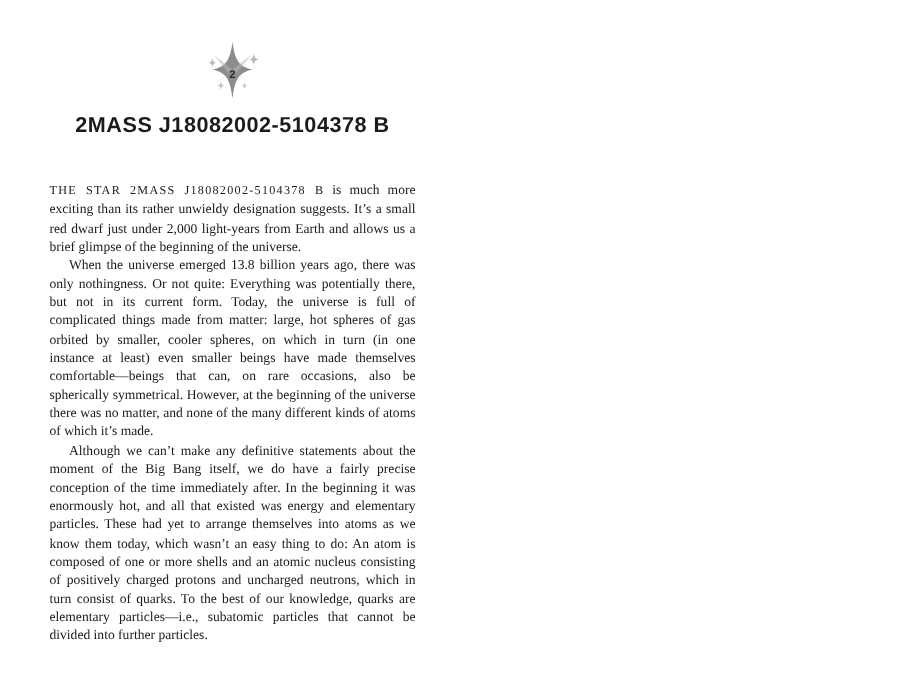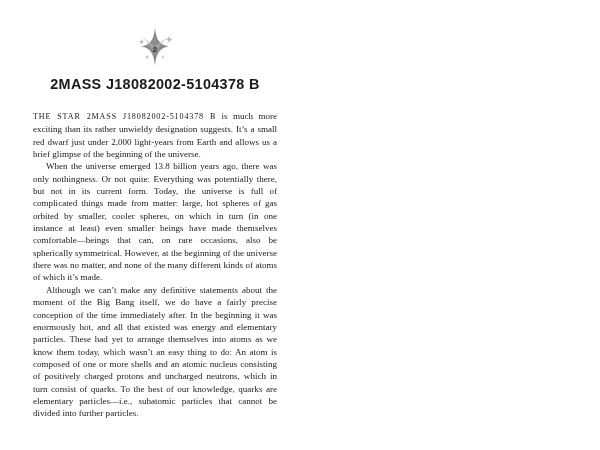--- a/index.html
+++ b/index.html
@@ -86,21 +86,21 @@
     position: absolute;
     font-size: 9.05px;
     line-height: 12.35px;
     color: #1a1a1a;
     text-align: justify;
     text-justify: inter-word;
     hyphens: manual;
   }
   .col-left {
     left: 33px;
-    top: 110px;
+    top: 120px;
     width: 244px;
   }
 
   .column p {
     margin: 0;
     text-indent: 13px;
   }
   .column p.no-indent { text-indent: 0; }
 
   .opening-caps {

